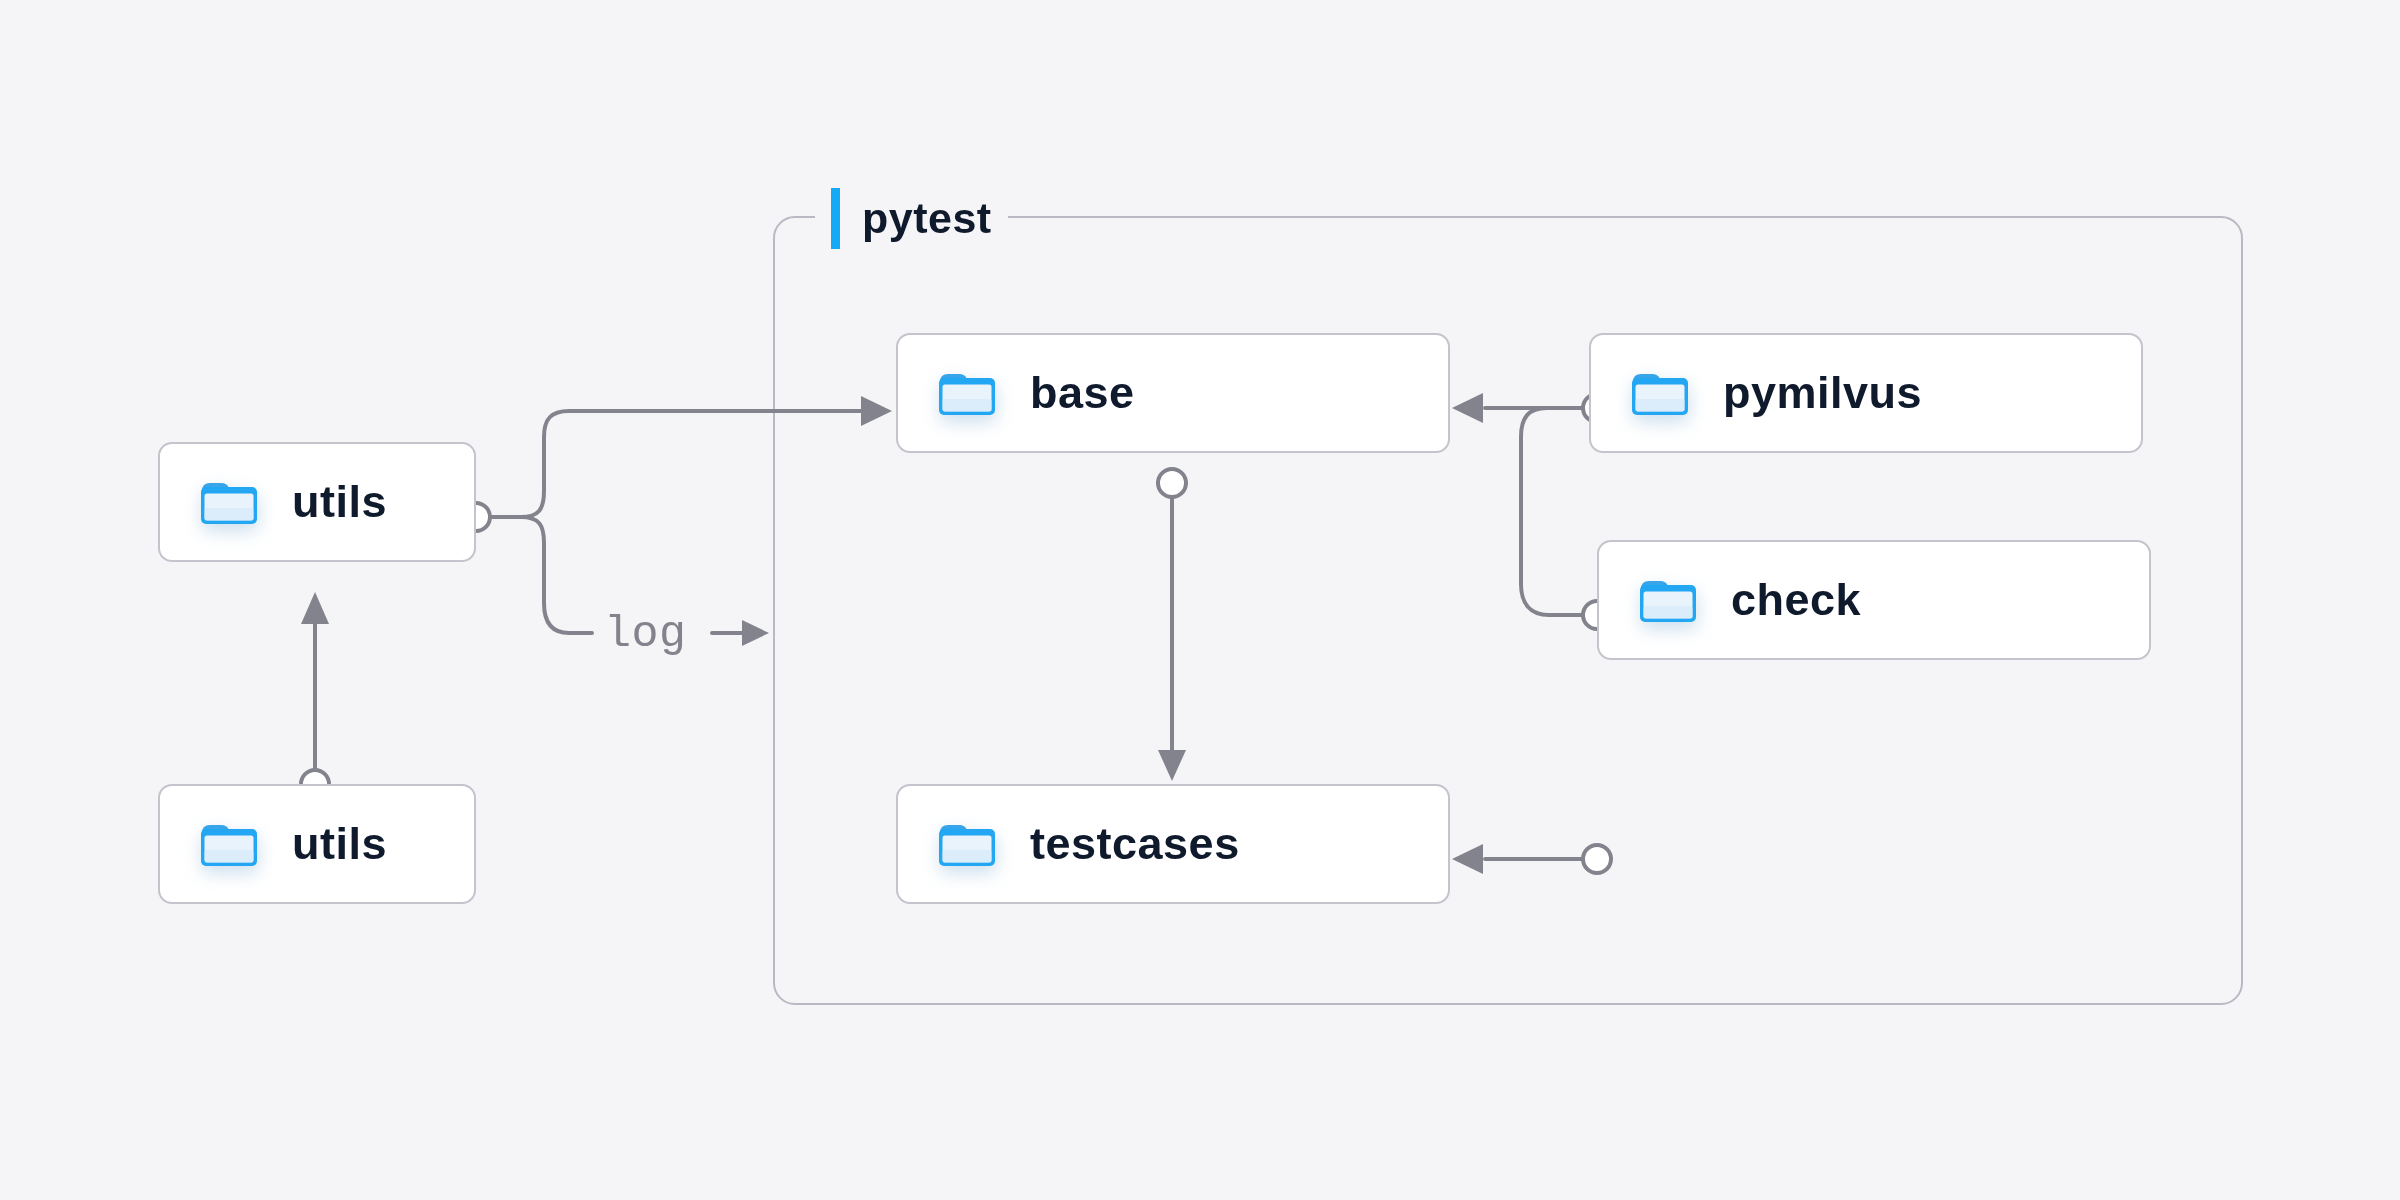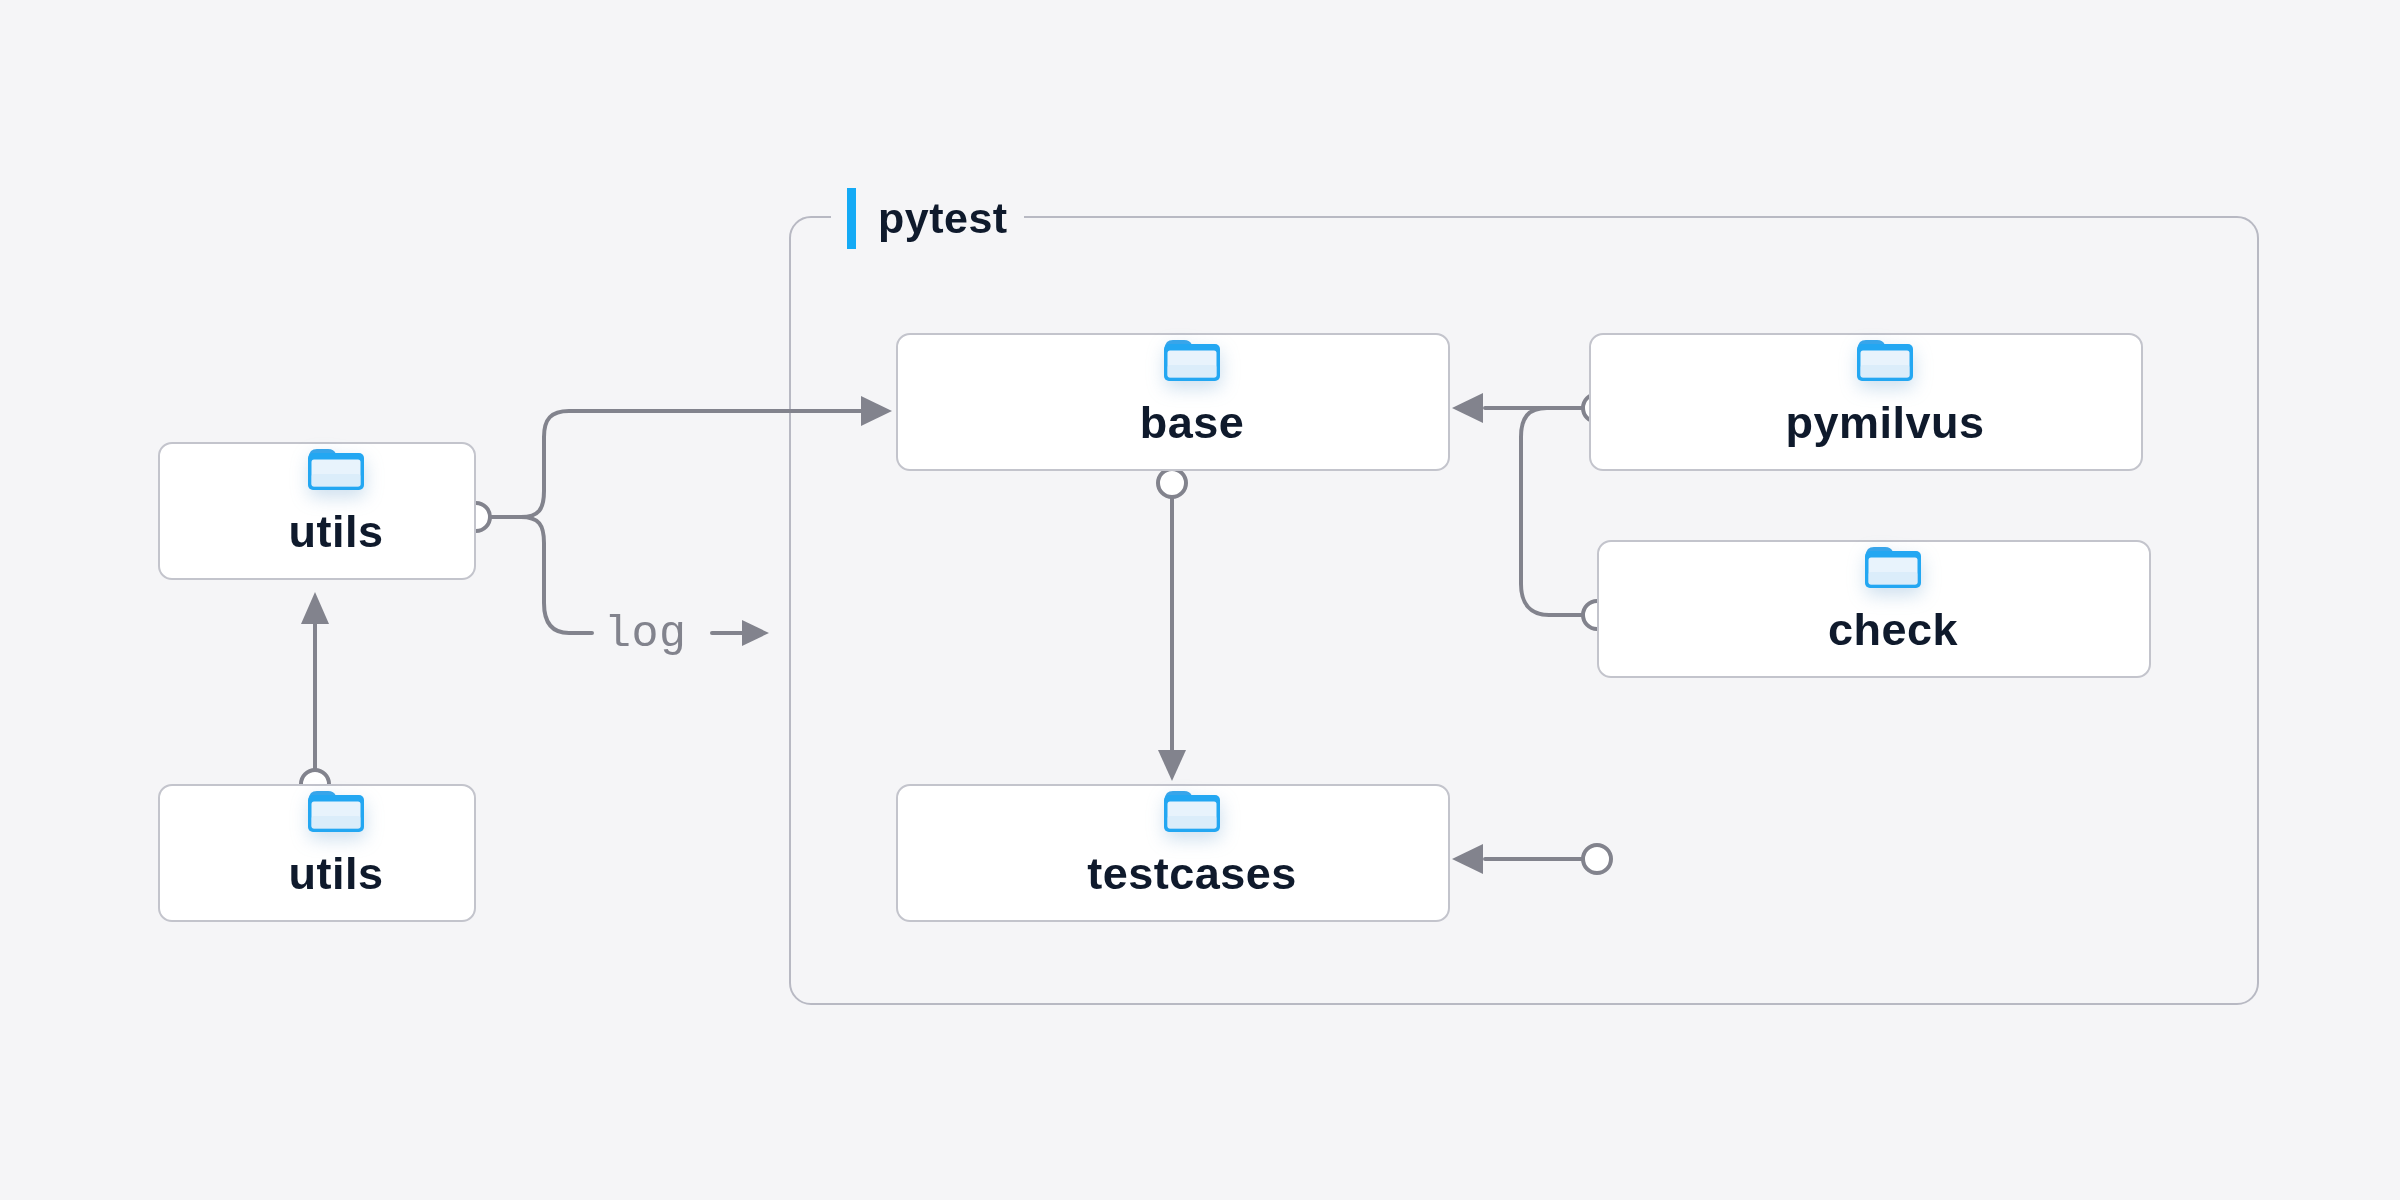--- a/index.html
+++ b/index.html
@@ -20,21 +20,20 @@
   .group {
     position: absolute;
     left: 773px;
     top: 216px;
     width: 1470px;
     height: 789px;
     border: 2px solid #b8b9c3;
     border-radius: 22px;
     background: transparent;
     box-sizing: border-box;
-    margin-left: 16px;
   }
   .group-label {
     position: absolute;
     top: -32px;
     left: 40px;
     height: 64px;
     display: flex;
     align-items: center;
     gap: 22px;
     background: #f5f5f7;
@@ -50,30 +49,29 @@
     font-size: 43px;
     font-weight: 600;
     color: #0f1a2c;
     letter-spacing: 0.5px;
     white-space: nowrap;
   }
 
   
   .node {
     position: absolute;
-    height: 138px;
+    height: 120px;
     background: #ffffff;
     border: 2px solid #c3c4cc;
     border-radius: 14px;
     box-sizing: border-box;
     display: flex;
     align-items: center;
     padding-left: 38px;
-    gap: 14px;
-    flex-direction: column;
+    gap: 32px;
   }
   .node .label {
     font-size: 45px;
     font-weight: 600;
     color: #0f1a2c;
     letter-spacing: 0.5px;
     white-space: nowrap;
   }
   .node .folder {
     flex: 0 0 auto;

